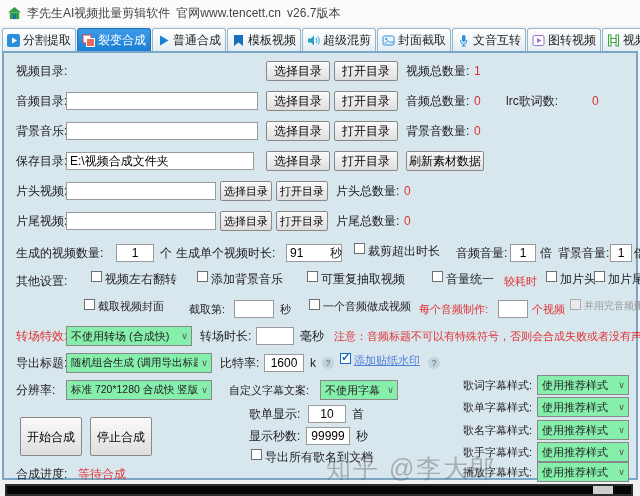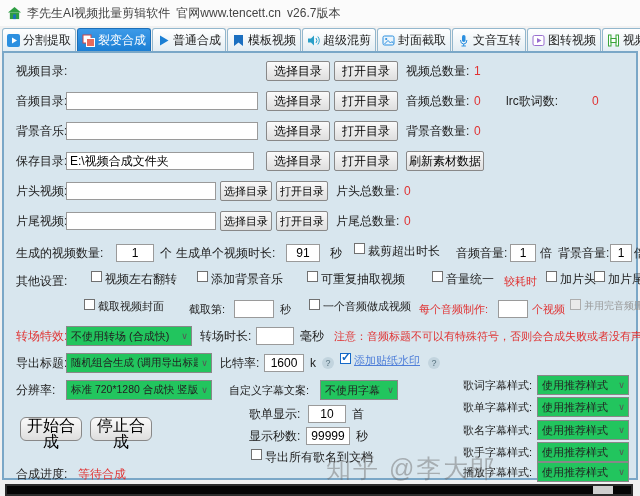--- a/index.html
+++ b/index.html
@@ -28,22 +28,22 @@
   .f10 { font-size:10px; }
   .red { color:#e03232; }
   .gray { color:#999; }
   .link { color:#4f7fd9; text-decoration:underline; }
   .inp { height:18px; border:1px solid #9a9a9a; background:#fff; font-size:12px;
          padding:0 3px; font-family:inherit; top:1px; }
   .btn { height:20px; border:1px solid #888; border-radius:2px; font-size:12px;
          background:linear-gradient(#fafafa,#dedede); font-family:inherit; line-height:16px;
          text-align:center; padding:0; cursor:default; }
   .btn.small { font-size:11px; }
-  .bigbtn { height:24px; font-size:16px;border-radius:6px; }
-  .dd { height:20px; border:1px solid #888; background:#22c55e; display:flex; align-items:center; top:0; }
+  .bigbtn { height:39px; font-size:12px; }
+  .dd { height:20px; border:1px solid #888; background:#86efac; display:flex; align-items:center; top:0; }
   .dd-text { flex:1; padding-left:4px; white-space:nowrap; overflow:hidden; }
   .dd-arrow { width:13px; text-align:center; color:#555; font-size:9px; flex:none; }
   .ck { display:flex; gap:3px; height:20px; white-space:nowrap; cursor:default; }
   .cb { width:11px; height:11px; border:1px solid #707070; background:#fff; flex:none; position:relative; }
   .cb.checked { border-color:#1569c7; }
   .cb.checked::after { content:"✓"; color:#1569c7; position:absolute; top:-4px; left:0px;
                        font-size:12px; font-weight:bold; }
   .cb.disabled { background:#e9e9e9; border-color:#adadad; }
   .qi { width:12px; height:12px; border-radius:50%; background:#c2d4de; color:#55707e;
         display:inline-flex; align-items:center; justify-content:center; font-size:9px;
@@ -190,21 +190,21 @@
       <button class="btn small" style="left:272px;width:52px">打开目录</button>
       <span class="lbl" style="left:332px">片尾总数量:</span>
       <span class="lbl red" style="left:400px">0</span>
     </div>
 
     <div class="row" style="top:190px">
       <span class="lbl" style="left:12px">生成的视频数量:</span>
       <input class="inp" style="left: 112px; width: 38px; text-align: center;" value="1">
       <span class="lbl" style="left:156px">个</span>
       <span class="lbl" style="left:172px">生成单个视频时长:</span>
-      <input class="inp" style="left: 282px; width: 34px; text-align: center;" value="91">
+      <input class="inp" style="left: 282px; width: 56px; text-align: left;" value="91">
       <span class="lbl" style="left:326px">秒</span>
       <label class="ck" style="left:350px">
         <span class="cb"></span>
         <span>裁剪超出时长</span>
       </label>
       <span class="lbl" style="left:452px">音频音量:</span>
       <input class="inp" style="left: 506px; width: 26px; text-align: center;" value="1">
       <span class="lbl" style="left:536px">倍</span>
       <span class="lbl" style="left:554px">背景音量:</span>
       <input class="inp" style="left: 606px; width: 22px; text-align: center;" value="1">

